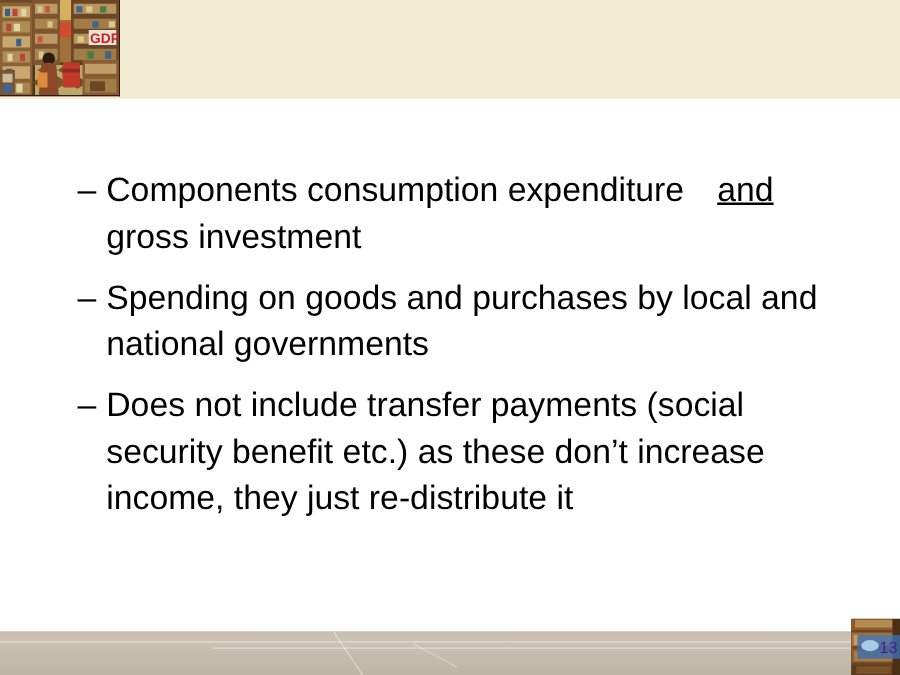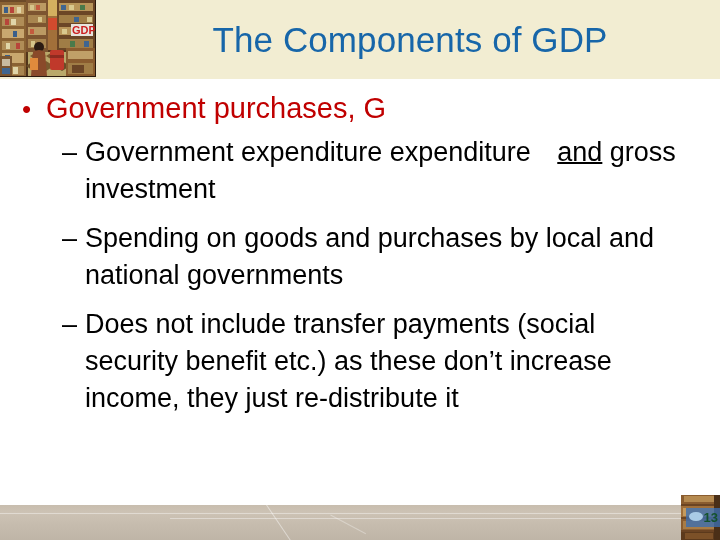--- a/index.html
+++ b/index.html
@@ -180,23 +180,23 @@
     position: absolute;
     left: 3px;
     top: 4px;
     width: 14px;
     height: 9px;
     border-radius: 50%;
     background: #a9cbe6;
   }
   .slide-num-badge .num {
     position: relative;
-    color: #14532d;
+    color: #4c1d95;
     font-size: 13px;
-    font-weight: bold;
+    font-weight: normal;
     line-height: 15px;
   }
 </style>
 </head>
 <body>
 
 <div class="slide">
 
   <div class="header-band"></div>
 
@@ -298,33 +298,29 @@
       <ellipse cx="39" cy="47" rx="5" ry="5" fill="#2a1a12"></ellipse>
       <path d="M33 52 q6 -4 12 0 l2 24 l-16 0 z" fill="#8a4a2a"></path>
       <rect x="30" y="58" width="8" height="12" fill="#e08a3c"></rect>
 
       <rect x="0" y="56" width="12" height="20" fill="#7a5530"></rect>
       <rect x="2" y="59" width="8" height="7" fill="#c9bba0"></rect>
       <rect x="2" y="68" width="8" height="6" fill="#3f6590"></rect>
     </svg>
   </div>
 
-  <div class="slide-title">The Components of GDP</div>
 
   <div class="body-area">
 
-    <div class="lvl1">
-      <span class="dot">•</span><span>Government purchases, G</span>
-    </div>
 
     <div class="lvl2-list">
 
       <div class="lvl2">
         <span class="dash">–</span>
-        <span class="txt"><span>Government expenditure expenditure </span><u>and</u><span> gross investment</span></span>
+        <span class="txt"><span>Components consumption expenditure </span><u>and</u><span> gross investment</span></span>
       </div>
 
       <div class="lvl2">
         <span class="dash">–</span>
         <span class="txt">Spending on goods and purchases by local and national governments</span>
       </div>
 
       <div class="lvl2">
         <span class="dash">–</span>
         <span class="txt">Does not include transfer payments (social security benefit etc.) as these don’t increase income, they just re-distribute it</span>

